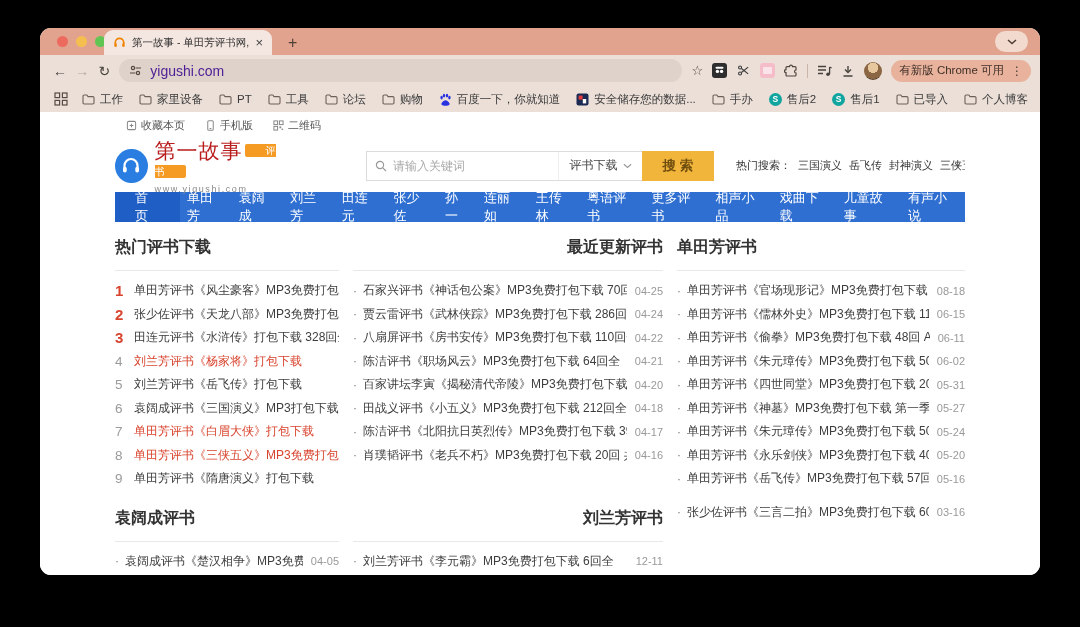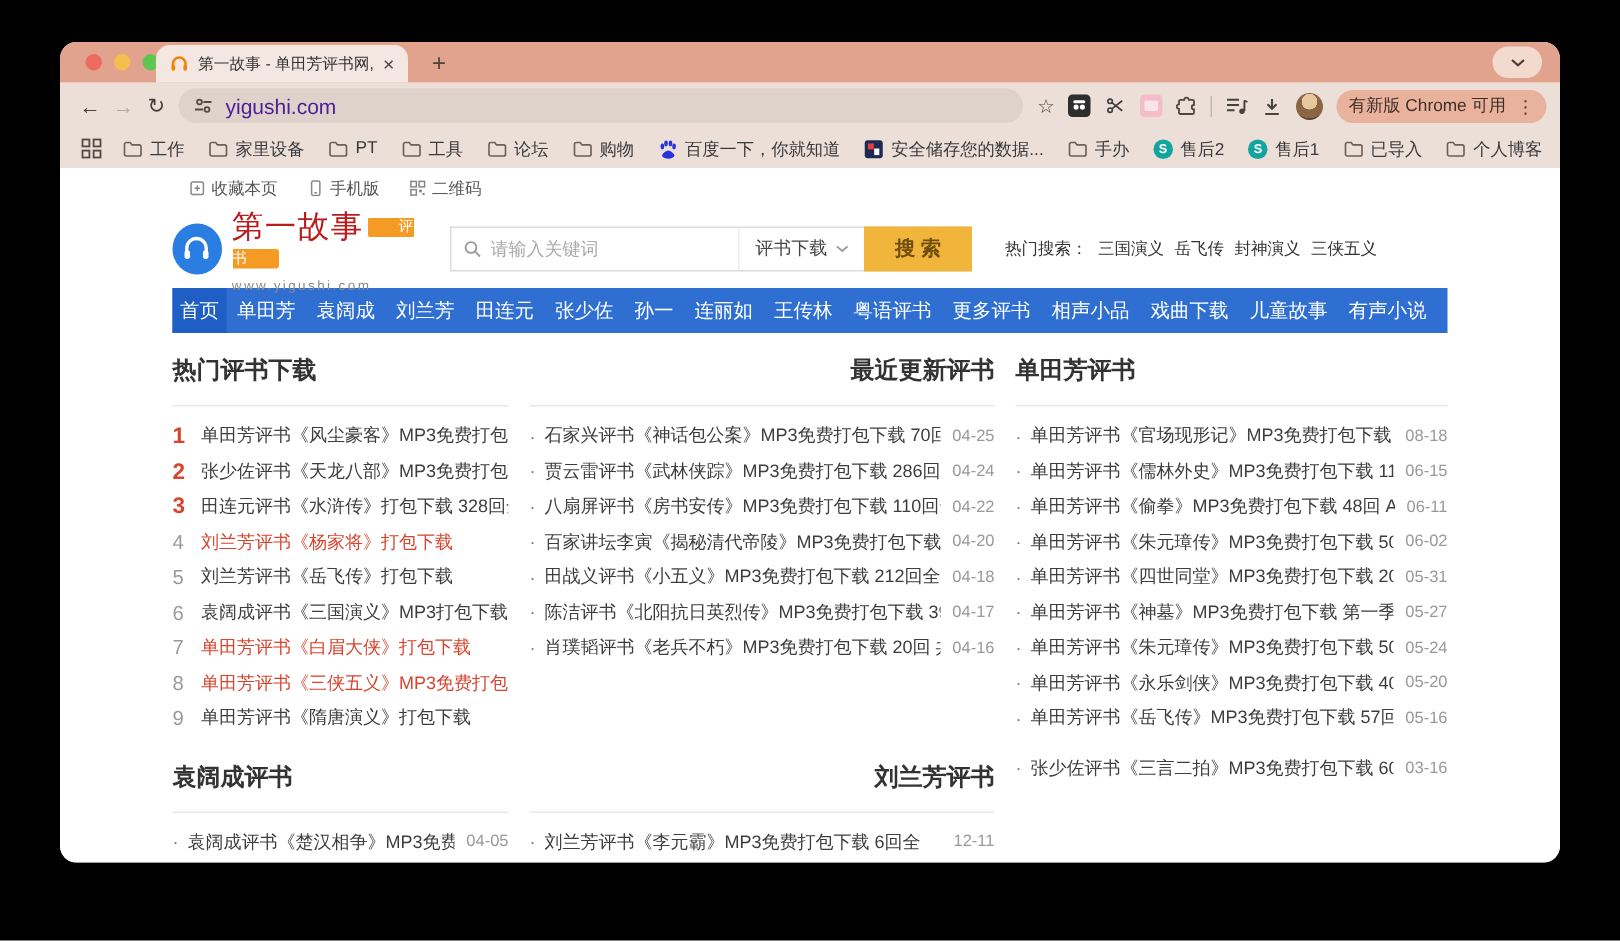--- a/index.html
+++ b/index.html
@@ -69,40 +69,40 @@
   .container { width:850px; margin:0 auto; }
   .siteheader { display:flex; align-items:center; height:53px; }
   .logo { display:flex; align-items:center; gap:7px; width:185px; flex:none; }
   .logo-circle { width:34px; height:34px; border-radius:50%; background:#2a7de1;
                  display:flex; align-items:center; justify-content:center; }
   .logo-name { font-size:21px; font-weight:normal; color:#b91c1c; letter-spacing:1px; }
   .logo-badge { font-size:10px; color:#fff; background:#f59a23; padding:1px 21px;
                 border-radius:2px; margin-left:2px; vertical-align:4px; }
   .logo-domain { font-size:9px; color:#8a8a8a; letter-spacing:1.6px; margin-top:1px; }
 
-  .searchbox { width:348px; height:30px; border:1px solid #dcdcdc;
+  .searchbox { margin-left:66px; width:348px; height:30px; border:1px solid #dcdcdc;
                display:flex; align-items:center; flex:none; background:#fff; }
   .searchbox .mag { margin-left:8px; }
   .searchbox input { border:0; outline:0; flex:1; font-size:12px; color:#333;
                      padding:0 4px 0 6px; background:transparent; min-width:0;
                      font-family:inherit; }
   .searchbox input::placeholder { color:#aaa; }
   .cat { width:84px; height:100%; display:flex; align-items:center; justify-content:center;
          gap:5px; font-size:12px; color:#444; border-left:1px solid #eee; }
   .sbtn { width:72px; height:30px; margin:-1px -1px -1px 0; background:#f2b53b;
           color:#6f4d0e; font-size:13.5px; font-weight:bold; display:flex;
           align-items:center; justify-content:center; border:0; cursor:pointer;
           font-family:inherit; }
   .hots { margin-left:22px; font-size:11px; color:#333; white-space:nowrap; overflow:hidden; }
   .hots a { color:#333; margin-left:7px; }
   .hlabel { color:#333; }
 
   .nav { height:30px; background:#2f6fd2; display:flex; align-items:stretch; }
   .nav a { display:flex; align-items:center; padding:0 7px; color:#fff; font-size:13px; }
-  .nav a.active { background:#1e5ec5; padding:0 5px; }
+  .nav a.active { background:#1e5ec5; padding:0 20px; }
 
   .content { display:flex; justify-content:space-between; }
   .c1 { width:224px; } .c2 { width:310px;text-align:right; } .c3 { width:288px; }
   .stitle { font-size:16px; font-weight:bold; color:#333; padding:15px 0 12px;
             border-bottom:1px solid #e8e8e8; }
   .list { padding-top:8px; }
   .row { display:flex; align-items:center; height:23.5px; font-size:12px;
          white-space:nowrap; overflow:hidden; }
   .num { width:19px; flex:none; font-size:13.5px; color:#9a9a9a; }
   .num.hotn { color:#d8442e; font-weight:bold; font-size:15px; }
@@ -442,20 +442,24 @@
               </div>
             <div class="row brow">
                 <a class="itxt">贾云雷评书《武林侠踪》MP3免费打包下载 286回全</a>
                 <span class="date">04-24</span>
               </div>
             <div class="row brow">
                 <a class="itxt">八扇屏评书《房书安传》MP3免费打包下载 110回全</a>
                 <span class="date">04-22</span>
               </div>
             <div class="row brow">
+                <a class="itxt">陈洁评书《职场风云》MP3免费打包下载 64回全</a>
+                <span class="date">04-21</span>
+              </div>
+            <div class="row brow">
                 <a class="itxt">百家讲坛李寅《揭秘清代帝陵》MP3免费打包下载 14回全</a>
                 <span class="date">04-20</span>
               </div>
             <div class="row brow">
                 <a class="itxt">田战义评书《小五义》MP3免费打包下载 212回全</a>
                 <span class="date">04-18</span>
               </div>
             <div class="row brow">
                 <a class="itxt">陈洁评书《北阳抗日英烈传》MP3免费打包下载 39回全</a>
                 <span class="date">04-17</span>

